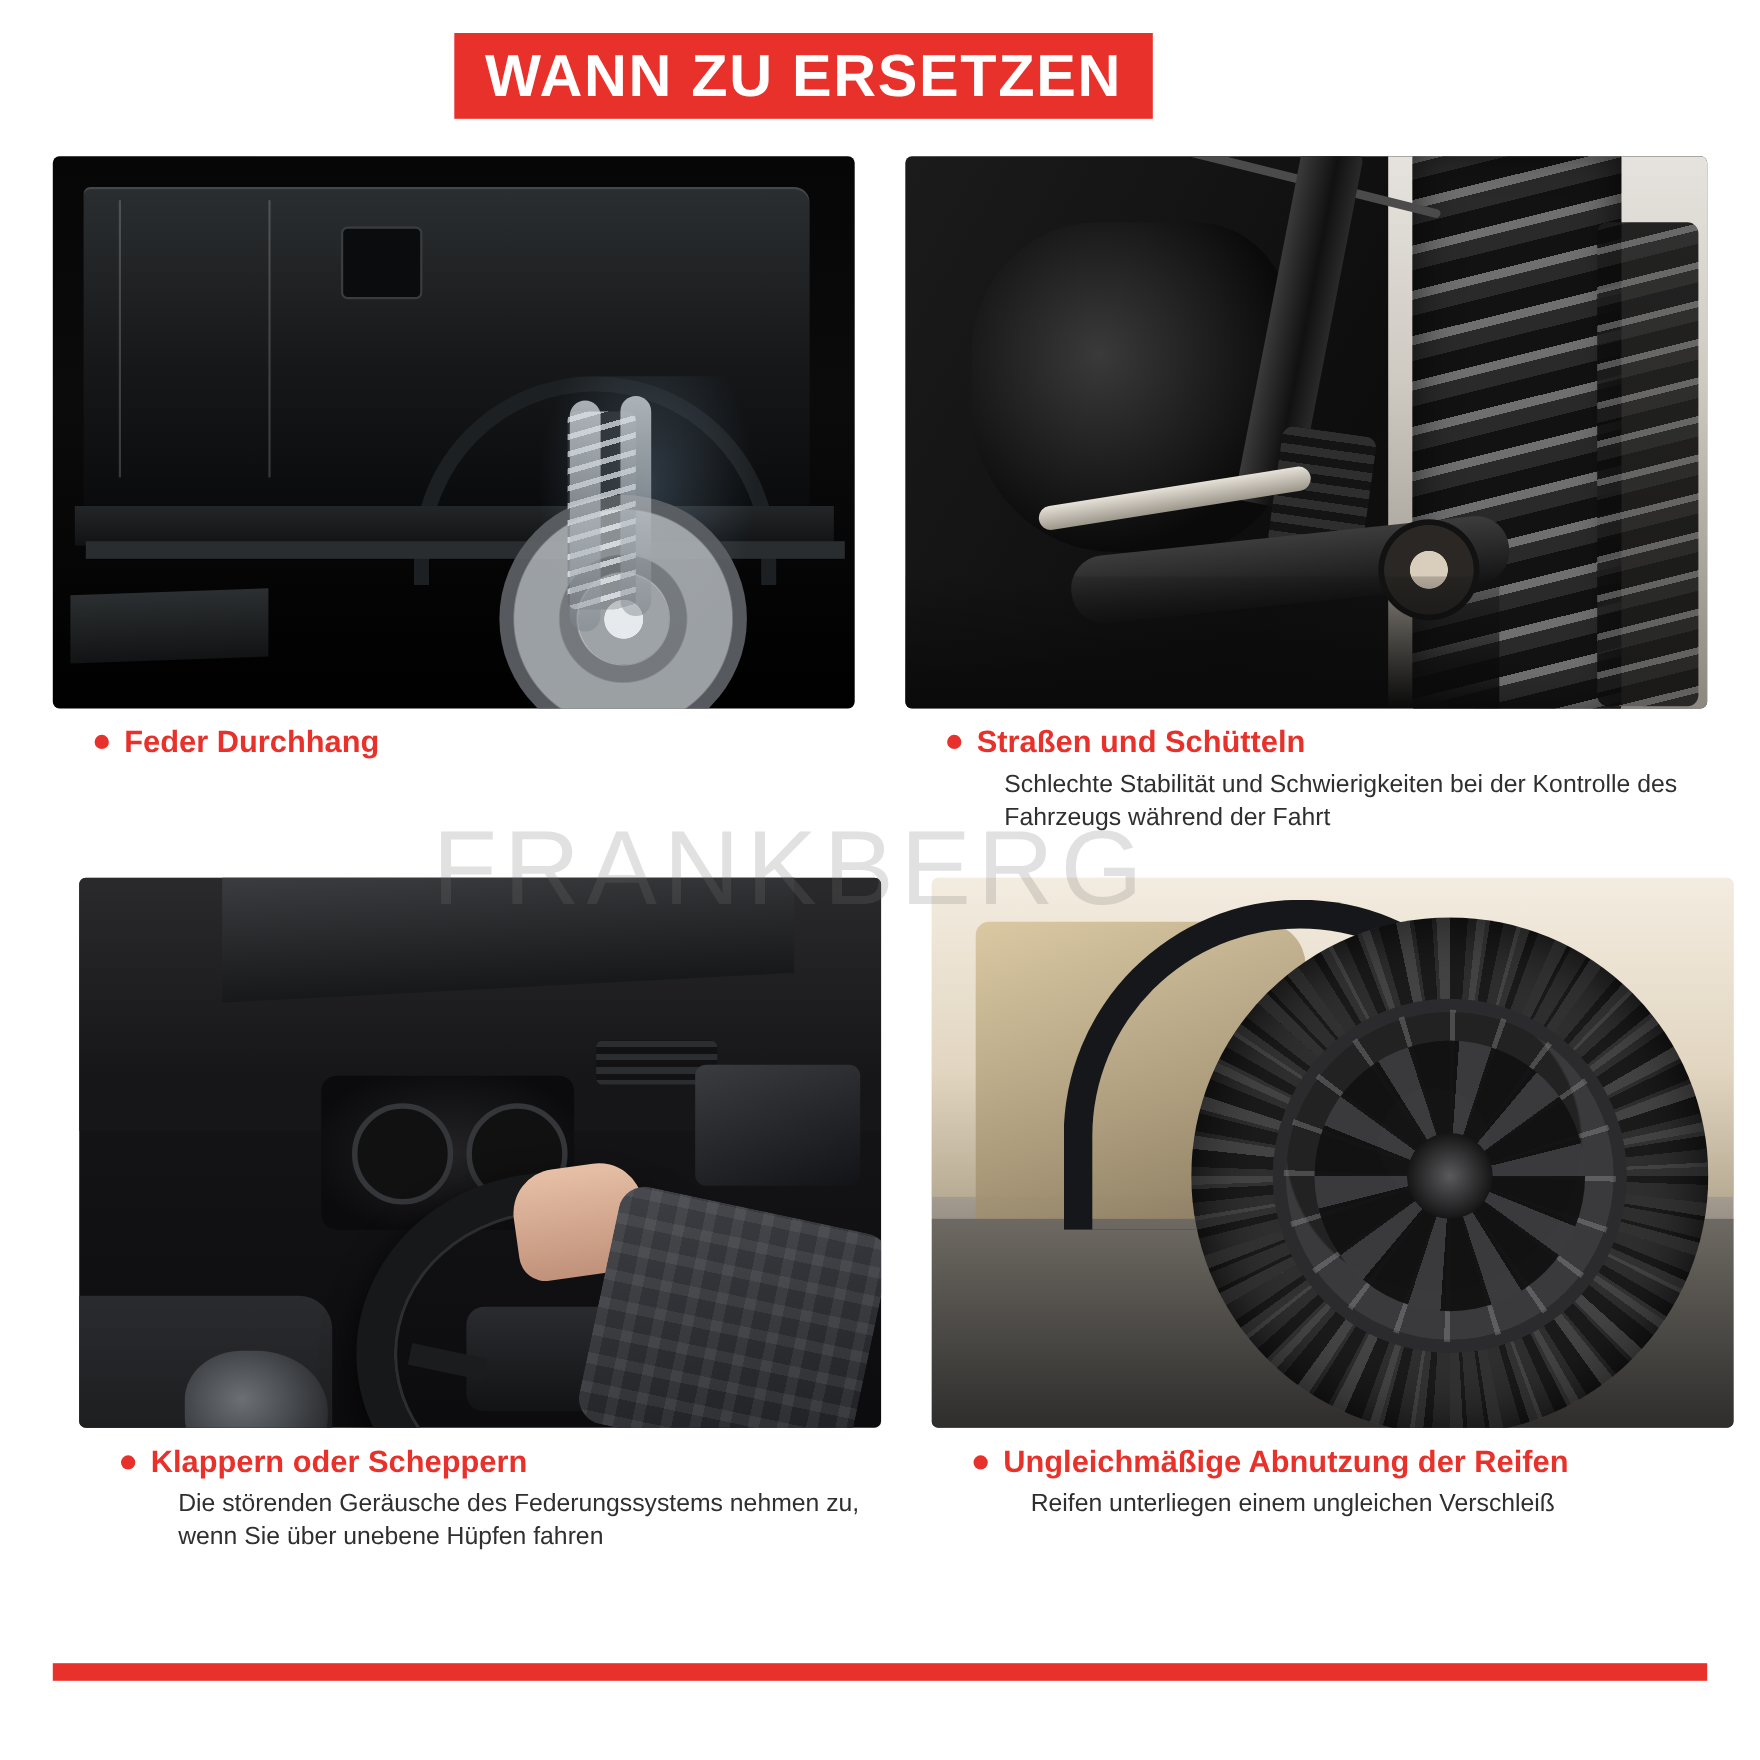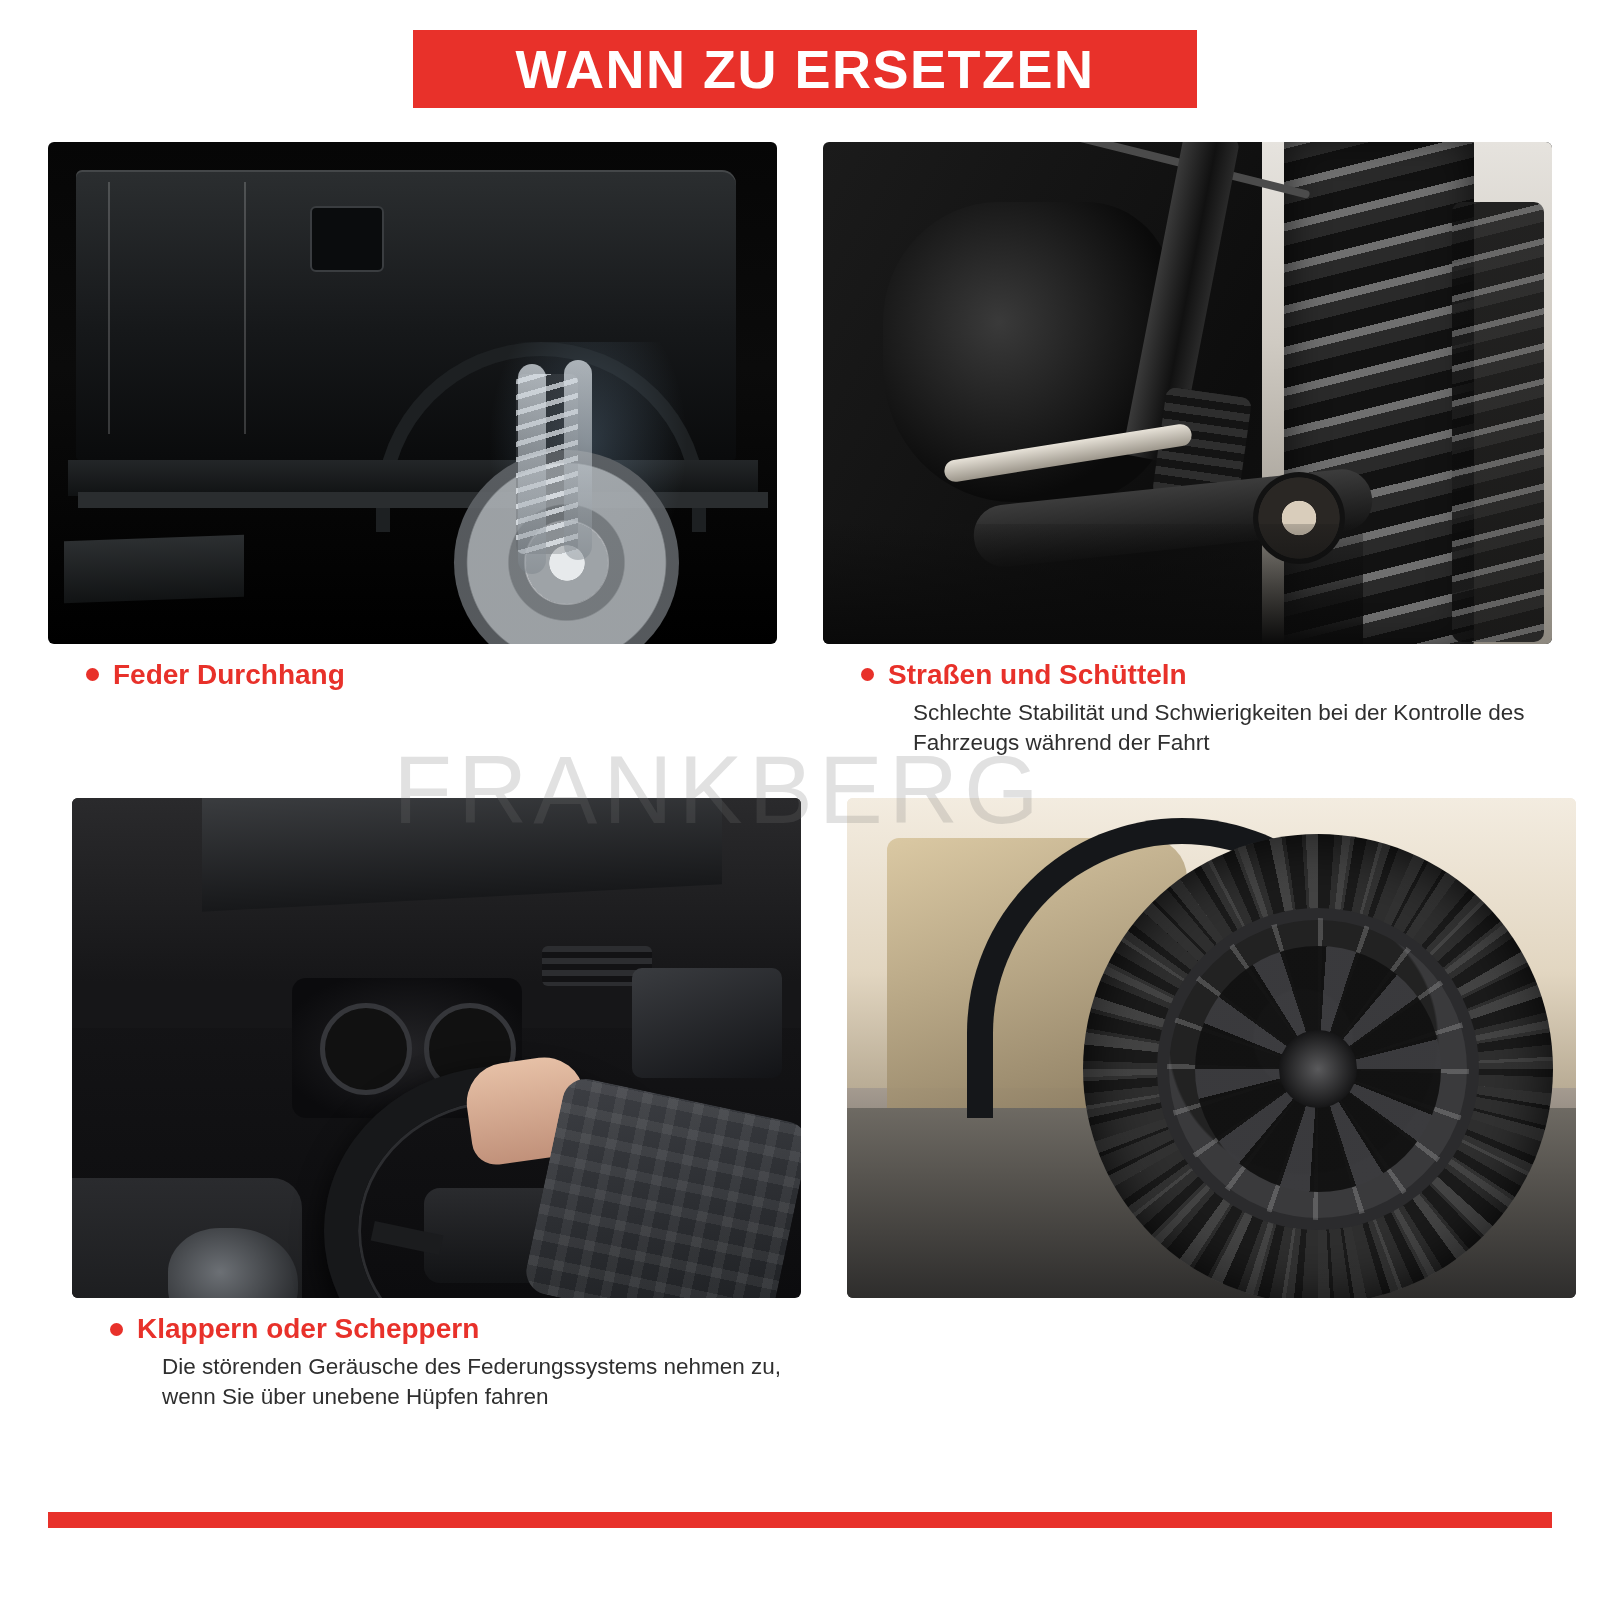--- a/index.html
+++ b/index.html
@@ -13,21 +13,21 @@
     position: relative;
     width: 1600px; height: 1600px;
     background: #ffffff;
     overflow: hidden;
   }
 
   
   .header-band {
     position: absolute;
     top: 30px; left: 413px;
-    width: 784px; height: 78px;
+    width: 635px; height: 78px;
     background: #e8312a;
     display: flex; align-items: center; justify-content: center;
   }
   .header-title {
     color: #ffffff;
     font-size: 54px;
     font-weight: bold;
     letter-spacing: 1.5px;
     line-height: 1;
     white-space: nowrap;
@@ -465,20 +465,27 @@
           <div class="bodypanel"></div>
           <div class="floor"></div>
           <div class="fender"></div>
           <div class="tire"></div>
           <div class="tread"></div>
           <div class="rim"></div>
           <div class="bolts"></div>
           <div class="rimstar"></div>
           <div class="cap"></div>
         </div>
+        <div class="caption">
+          <div class="cap-head">
+            <span class="bullet"></span>
+            <span class="cap-title">Ungleichmäßige Abnutzung der Reifen</span>
+          </div>
+          <div class="cap-body">Reifen unterliegen einem ungleichen Verschleiß</div>
+        </div>
       </div>
 
     </div>
 
   </div>
 
   <div class="footer-band"></div>
 
 </div>
 

